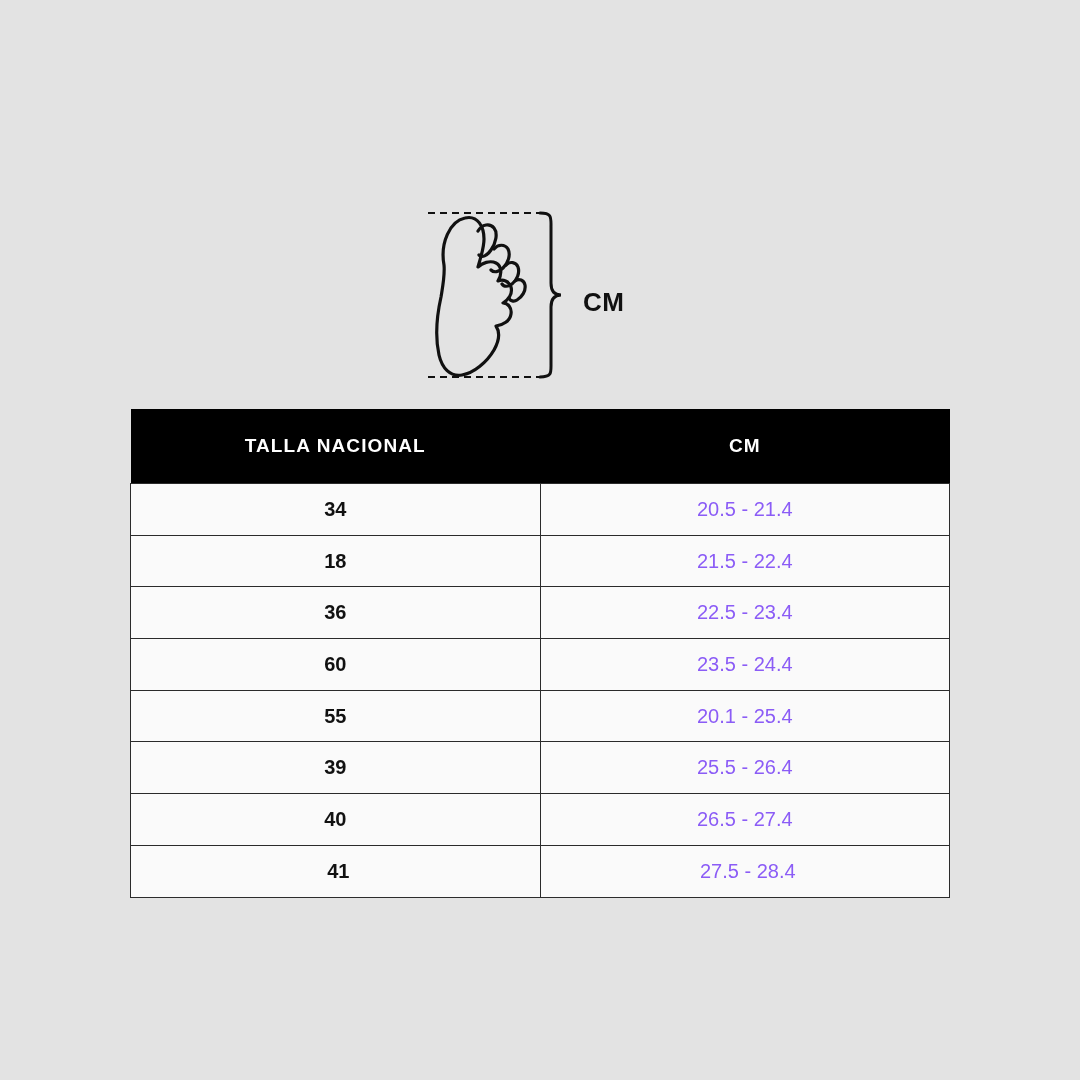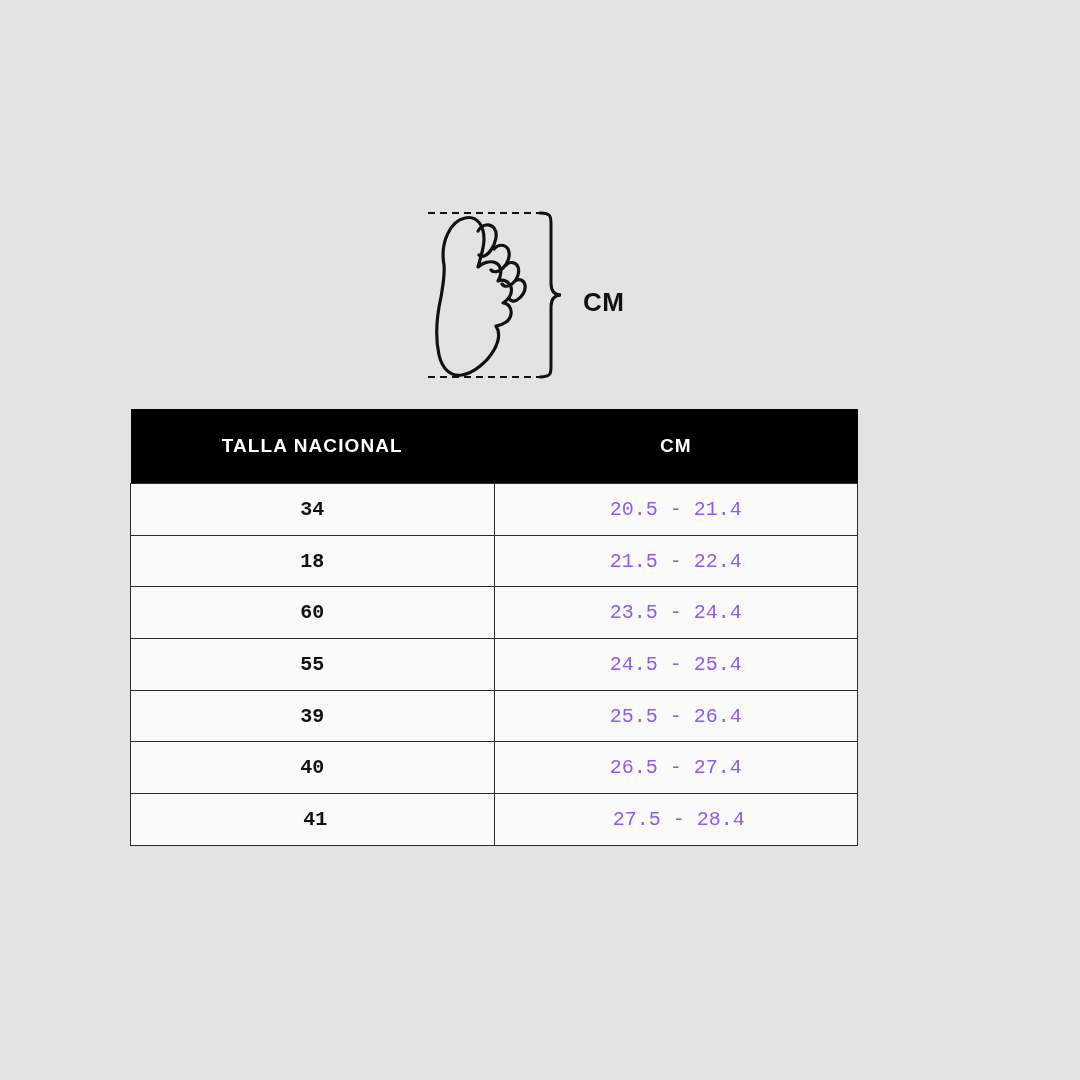--- a/index.html
+++ b/index.html
@@ -56,41 +56,40 @@
 
   
   .table-wrap {
     position: absolute;
     left: 130px;
     top: 409px;
     width: 820px;
   }
   table.size-table {
     border-collapse: collapse;
-    width: 728px;
+    width: 820px;
     table-layout: fixed;
   }
   table.size-table thead th {
     background: #000000;
     color: #ffffff;
     font-size: 19px;
     font-weight: bold;
     letter-spacing: 1.1px;
     height: 72px;
     vertical-align: middle;
     border: none;
   }
   table.size-table tbody td {
     background: #fafafa;
     height: 48.7px;
     font-size: 20px;
     text-align: center;
     border: 1px solid #2b2b2b;
     vertical-align: middle;
-    font-family: Liberation Mono, monospace;
   }
   table.size-table tbody td.col-size {
     font-weight: bold;
     color: #111111;
   }
   table.size-table tbody td.col-cm {
     font-weight: normal;
     color: #8b5cf6;
   }
   table.size-table tbody tr:last-child td {
@@ -147,26 +146,30 @@
       <tbody>
         <tr>
           <td class="col-size">34</td>
           <td class="col-cm">20.5 - 21.4</td>
         </tr>
         <tr>
           <td class="col-size">18</td>
           <td class="col-cm">21.5 - 22.4</td>
         </tr>
         <tr>
+          <td class="col-size">36</td>
+          <td class="col-cm">22.5 - 23.4</td>
+        </tr>
+        <tr>
           <td class="col-size">60</td>
           <td class="col-cm">23.5 - 24.4</td>
         </tr>
         <tr>
           <td class="col-size">55</td>
-          <td class="col-cm">24.5 - 25.4</td>
+          <td class="col-cm">20.1 - 25.4</td>
         </tr>
         <tr>
           <td class="col-size">39</td>
           <td class="col-cm">25.5 - 26.4</td>
         </tr>
         <tr>
           <td class="col-size">40</td>
           <td class="col-cm">26.5 - 27.4</td>
         </tr>
         <tr>

